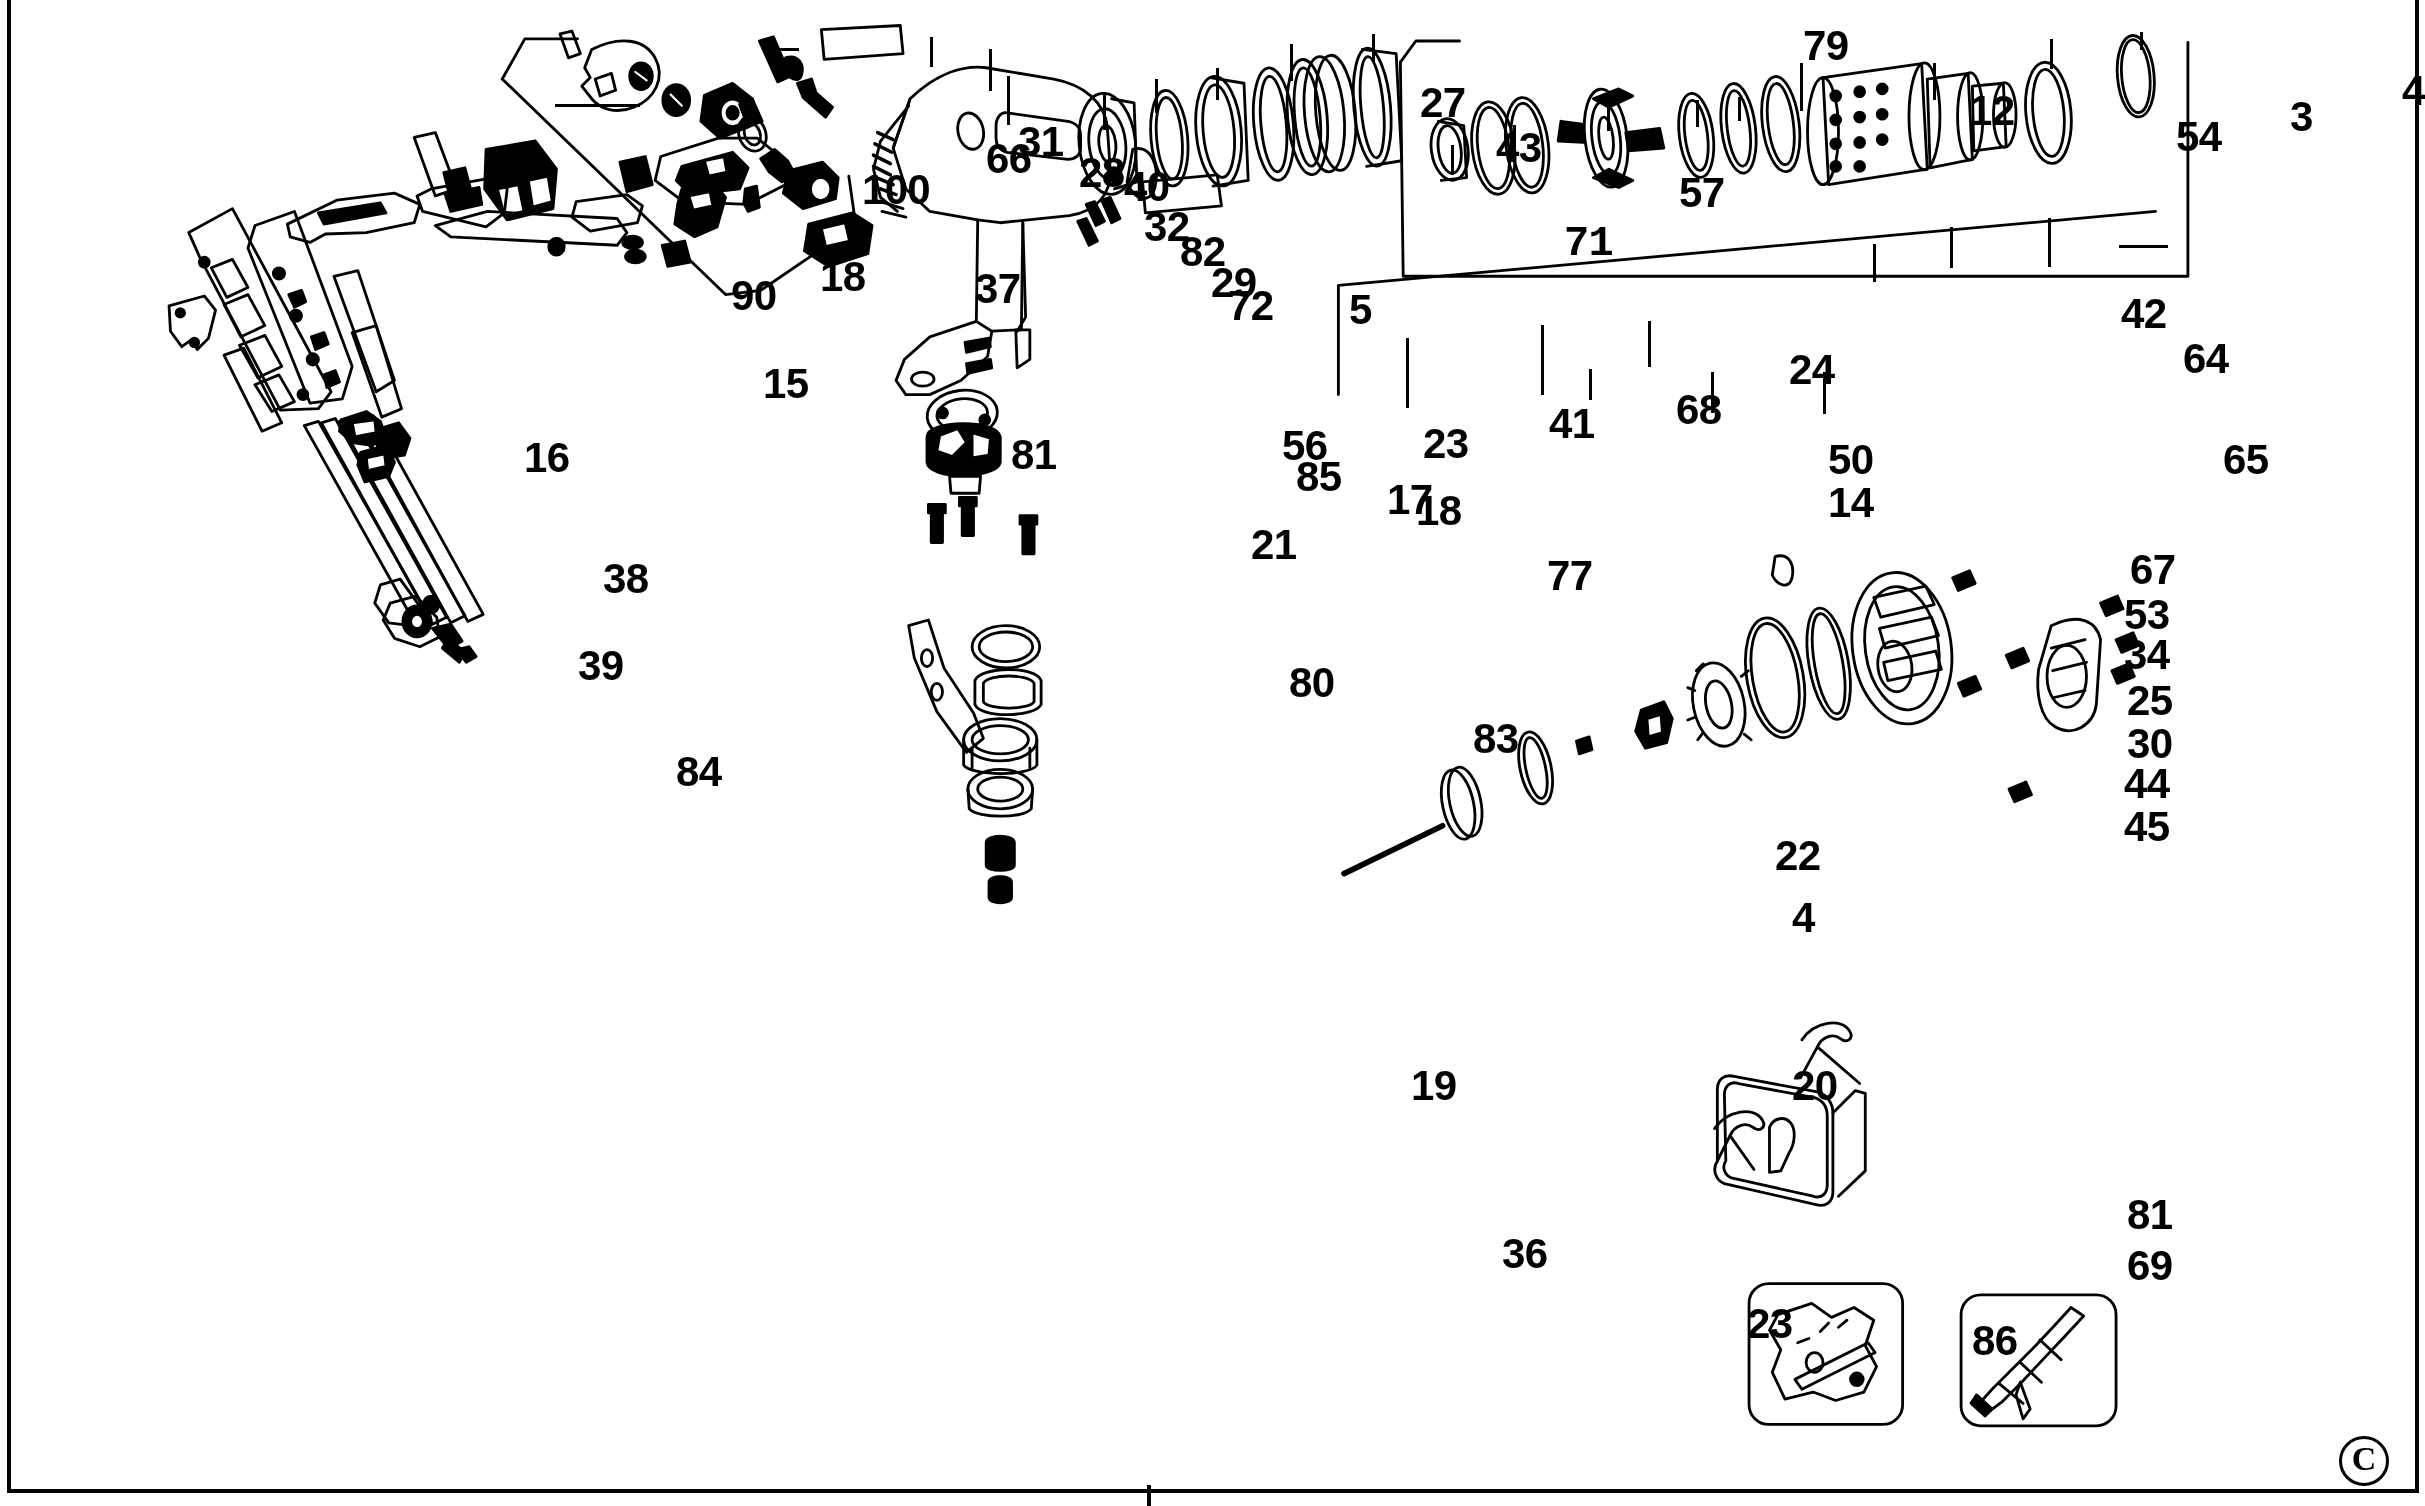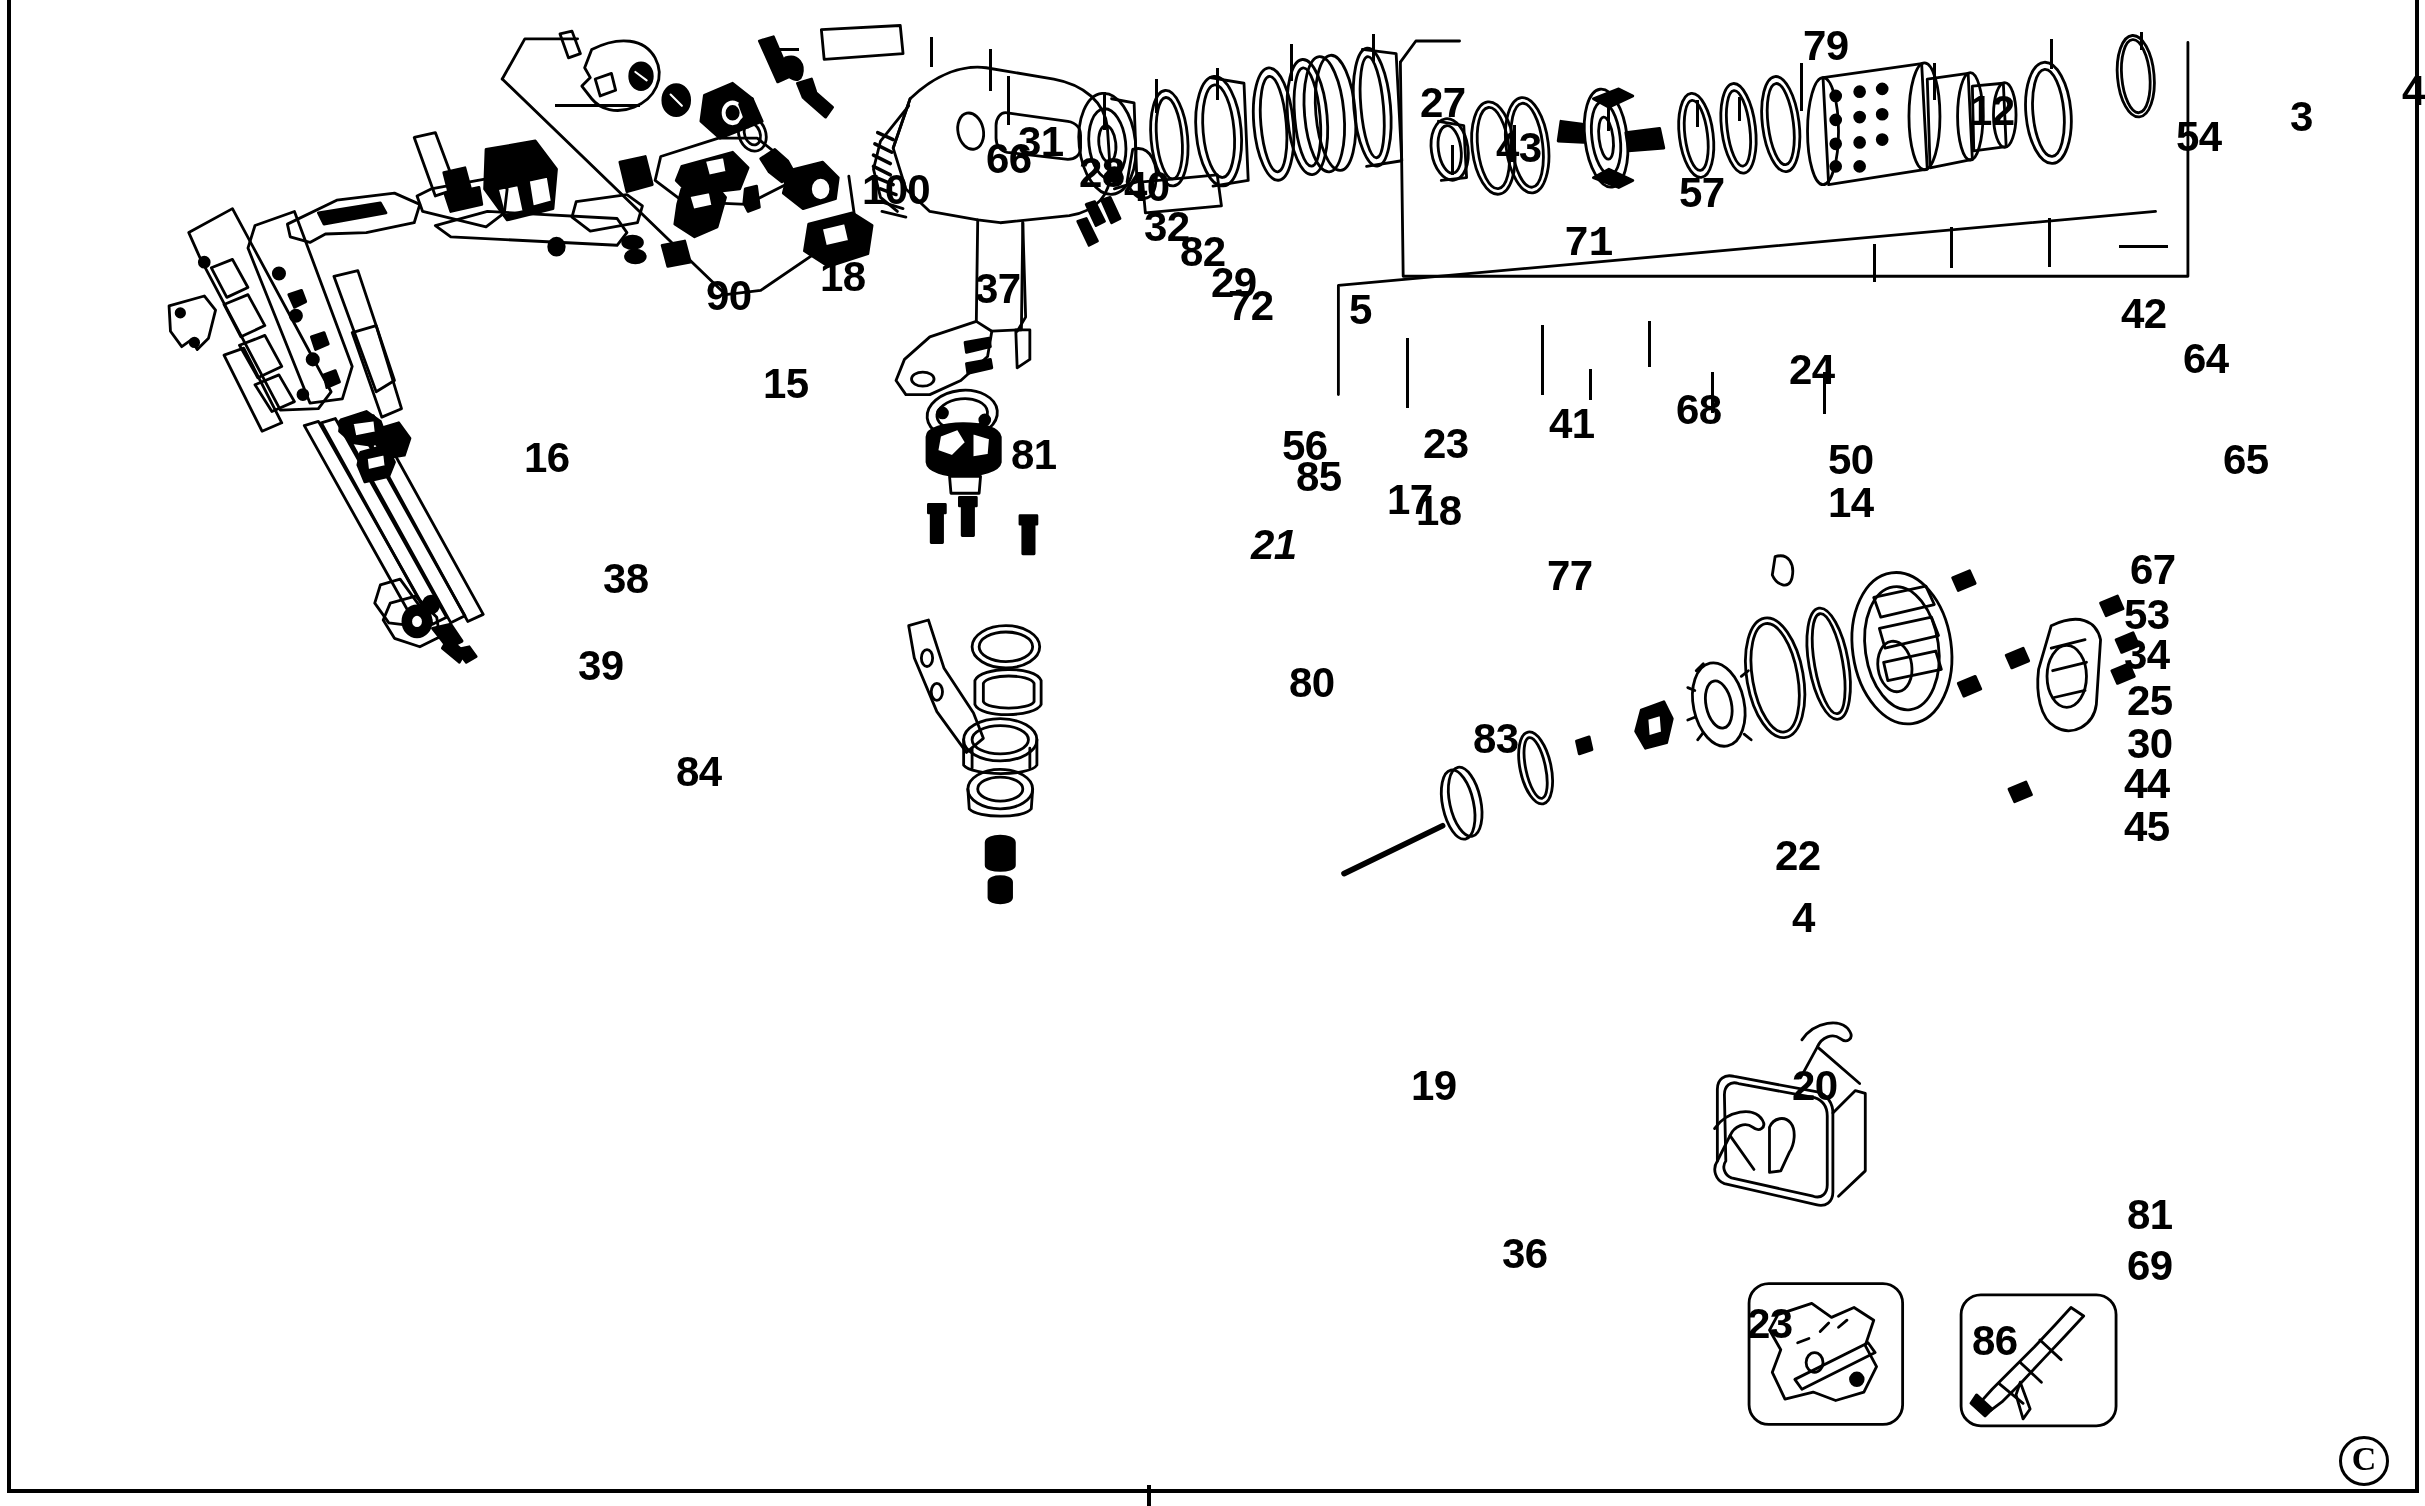--- a/index.html
+++ b/index.html
@@ -593,40 +593,40 @@
       <div class="callout" style="left: 1079px; top: 152px;">28</div>
       <div class="callout" style="left: 862px; top: 169px;">100</div>
       <div class="callout" style="left: 1124px; top: 166px;">40</div>
       <div class="callout" style="left: 1679px; top: 172px;">57</div>
       <div class="callout" style="left: 1144px; top: 206px;">32</div>
       <div class="callout" style="left: 1180px; top: 231px;">82</div>
       <div class="callout" style="left: 1564px; top: 223px; font-family: Liberation Mono, monospace;">71</div>
       <div class="callout" style="left: 1211px; top: 262px;">29</div>
       <div class="callout" style="left: 820px; top: 256px;">18</div>
       <div class="callout" style="left: 975px; top: 268px;">37</div>
-      <div class="callout" style="left: 706px; top: 275px;">90</div>
+      <div class="callout" style="left: 731px; top: 275px;">90</div>
       <div class="callout" style="left: 1228px; top: 285px;">72</div>
       <div class="callout" style="left: 1349px; top: 289px;">5</div>
       <div class="callout" style="left: 2121px; top: 293px;">42</div>
       <div class="callout" style="left: 2183px; top: 338px;">64</div>
       <div class="callout" style="left: 1789px; top: 349px;">24</div>
       <div class="callout" style="left: 763px; top: 363px;">15</div>
       <div class="callout" style="left: 1549px; top: 403px;">41</div>
       <div class="callout" style="left: 1676px; top: 389px;">68</div>
       <div class="callout" style="left: 1423px; top: 423px;">23</div>
       <div class="callout" style="left: 524px; top: 437px;">16</div>
       <div class="callout" style="left: 1011px; top: 434px;">81</div>
       <div class="callout" style="left: 1282px; top: 425px;">56</div>
       <div class="callout" style="left: 1828px; top: 439px;">50</div>
       <div class="callout" style="left: 2223px; top: 439px;">65</div>
       <div class="callout" style="left: 1296px; top: 456px;">85</div>
       <div class="callout" style="left: 1387px; top: 479px;">17</div>
       <div class="callout" style="left: 1828px; top: 482px;">14</div>
       <div class="callout" style="left: 1416px; top: 490px;">18</div>
-      <div class="callout" style="left: 1251px; top: 524px; font-style: italic;">21</div>
+      <div class="callout" style="left: 1251px; top: 524px;">21</div>
       <div class="callout" style="left: 2130px; top: 549px;">67</div>
       <div class="callout" style="left: 603px; top: 558px;">38</div>
       <div class="callout" style="left: 1547px; top: 555px;">77</div>
       <div class="callout" style="left: 2124px; top: 594px;">53</div>
       <div class="callout" style="left: 578px; top: 645px;">39</div>
       <div class="callout" style="left: 2124px; top: 634px;">34</div>
       <div class="callout" style="left: 1289px; top: 662px;">80</div>
       <div class="callout" style="left: 2127px; top: 680px;">25</div>
       <div class="callout" style="left: 1473px; top: 718px;">83</div>
       <div class="callout" style="left: 2127px; top: 723px;">30</div>

